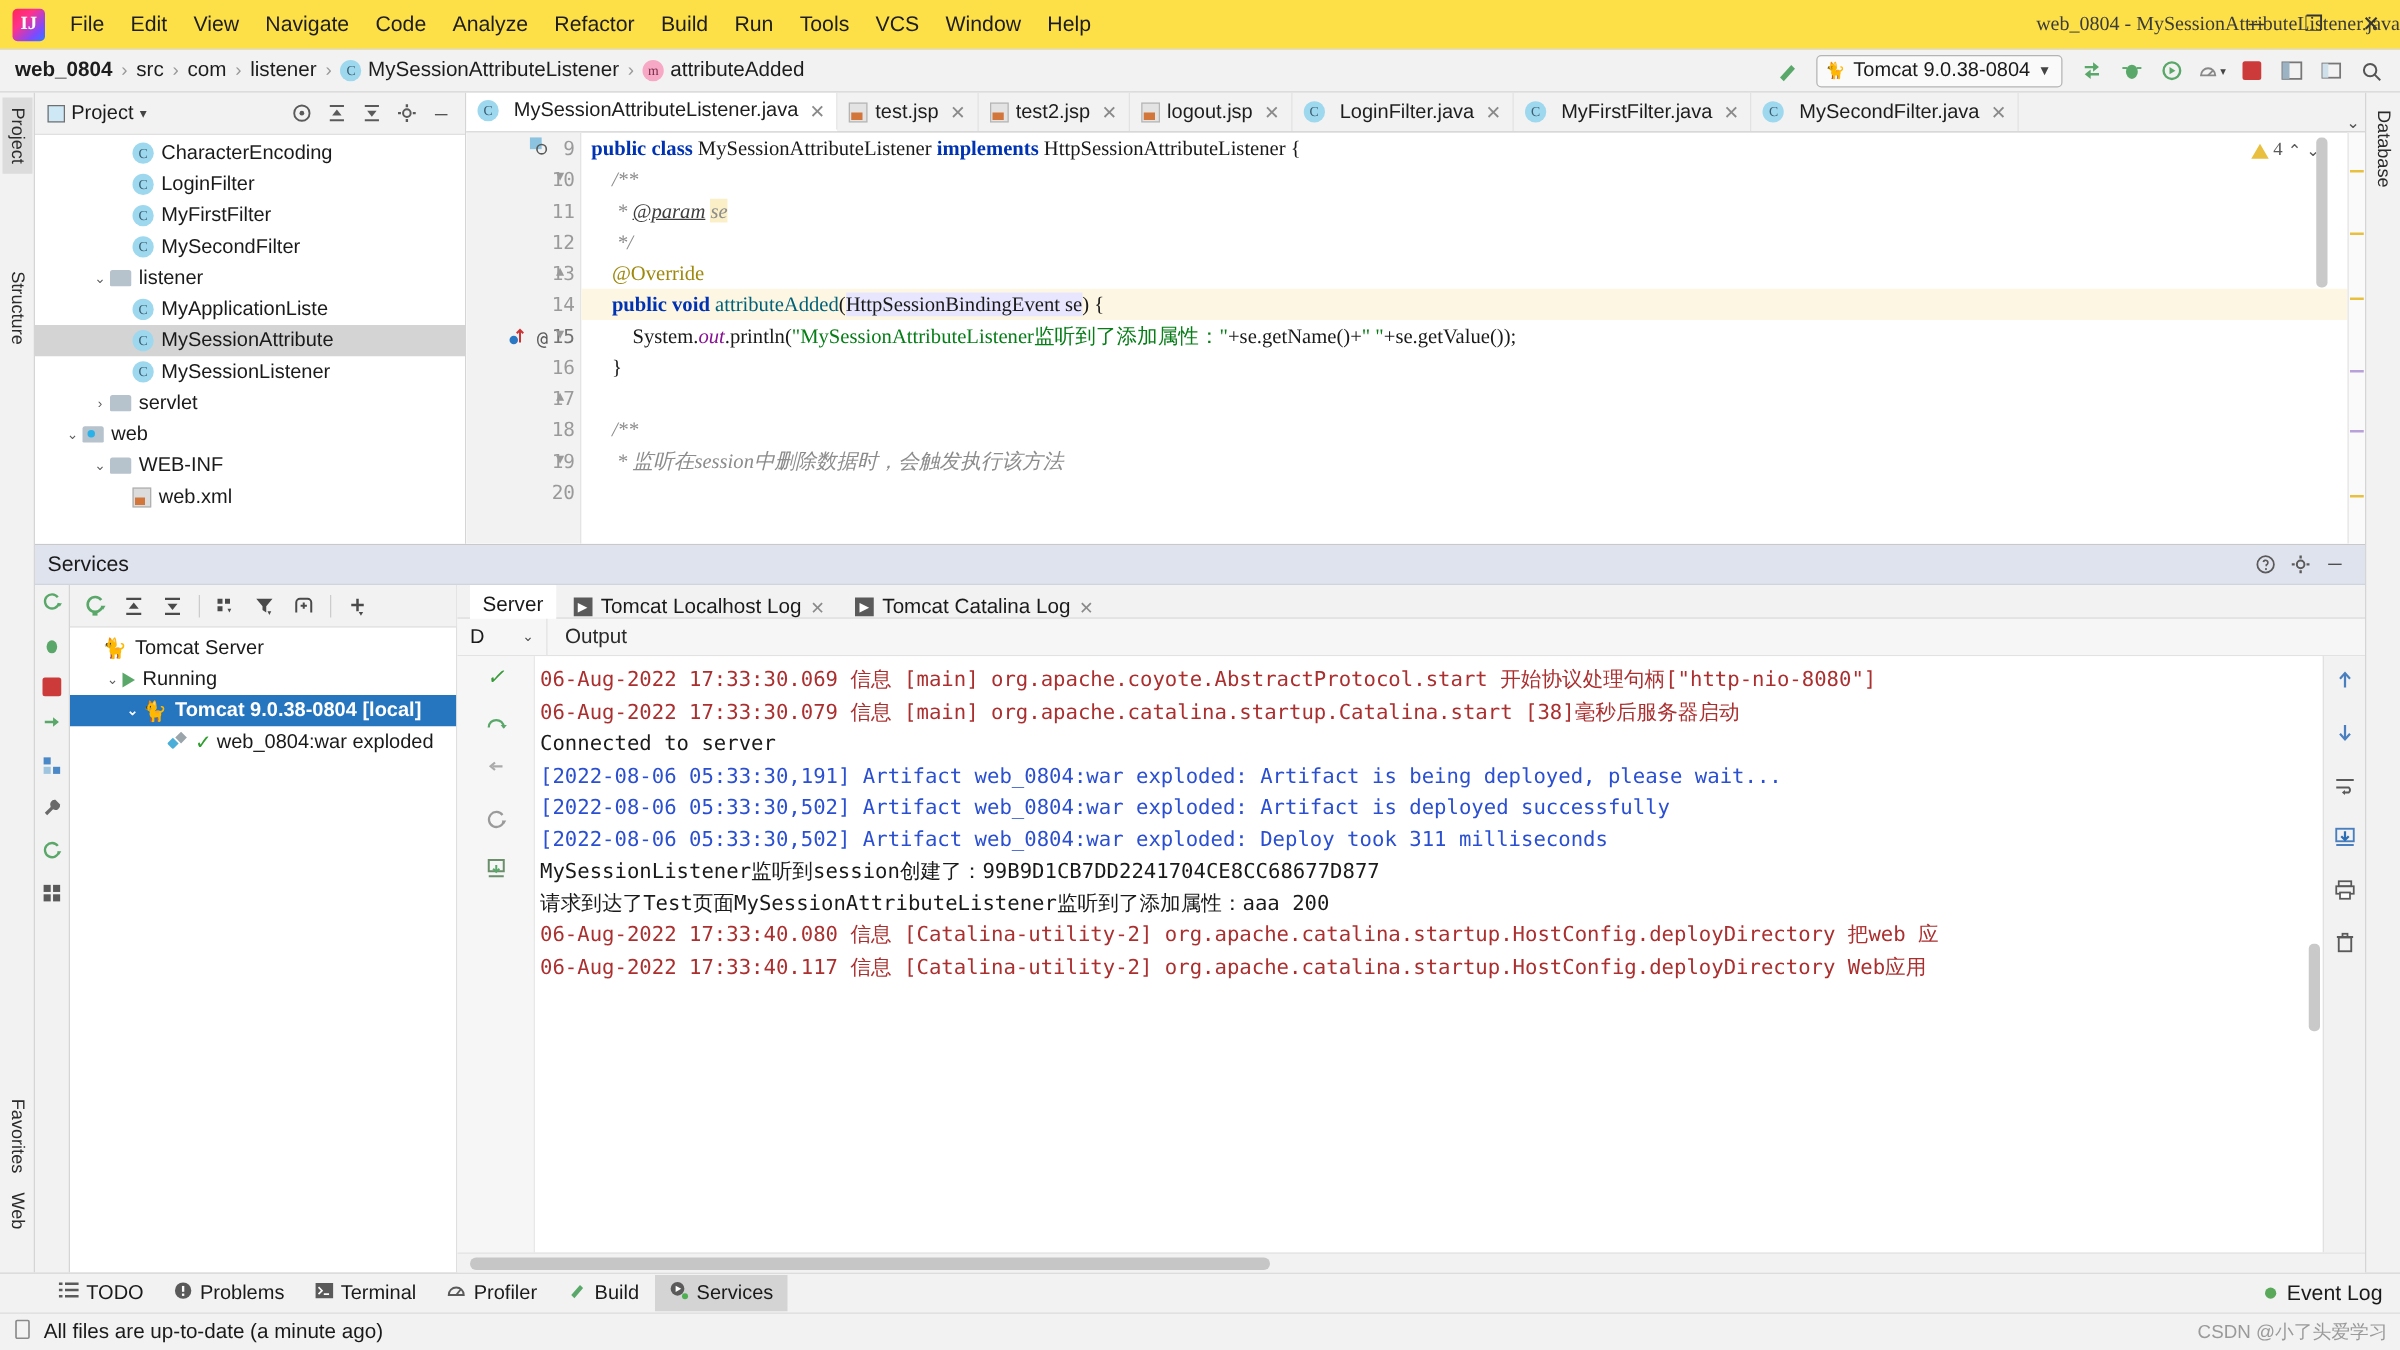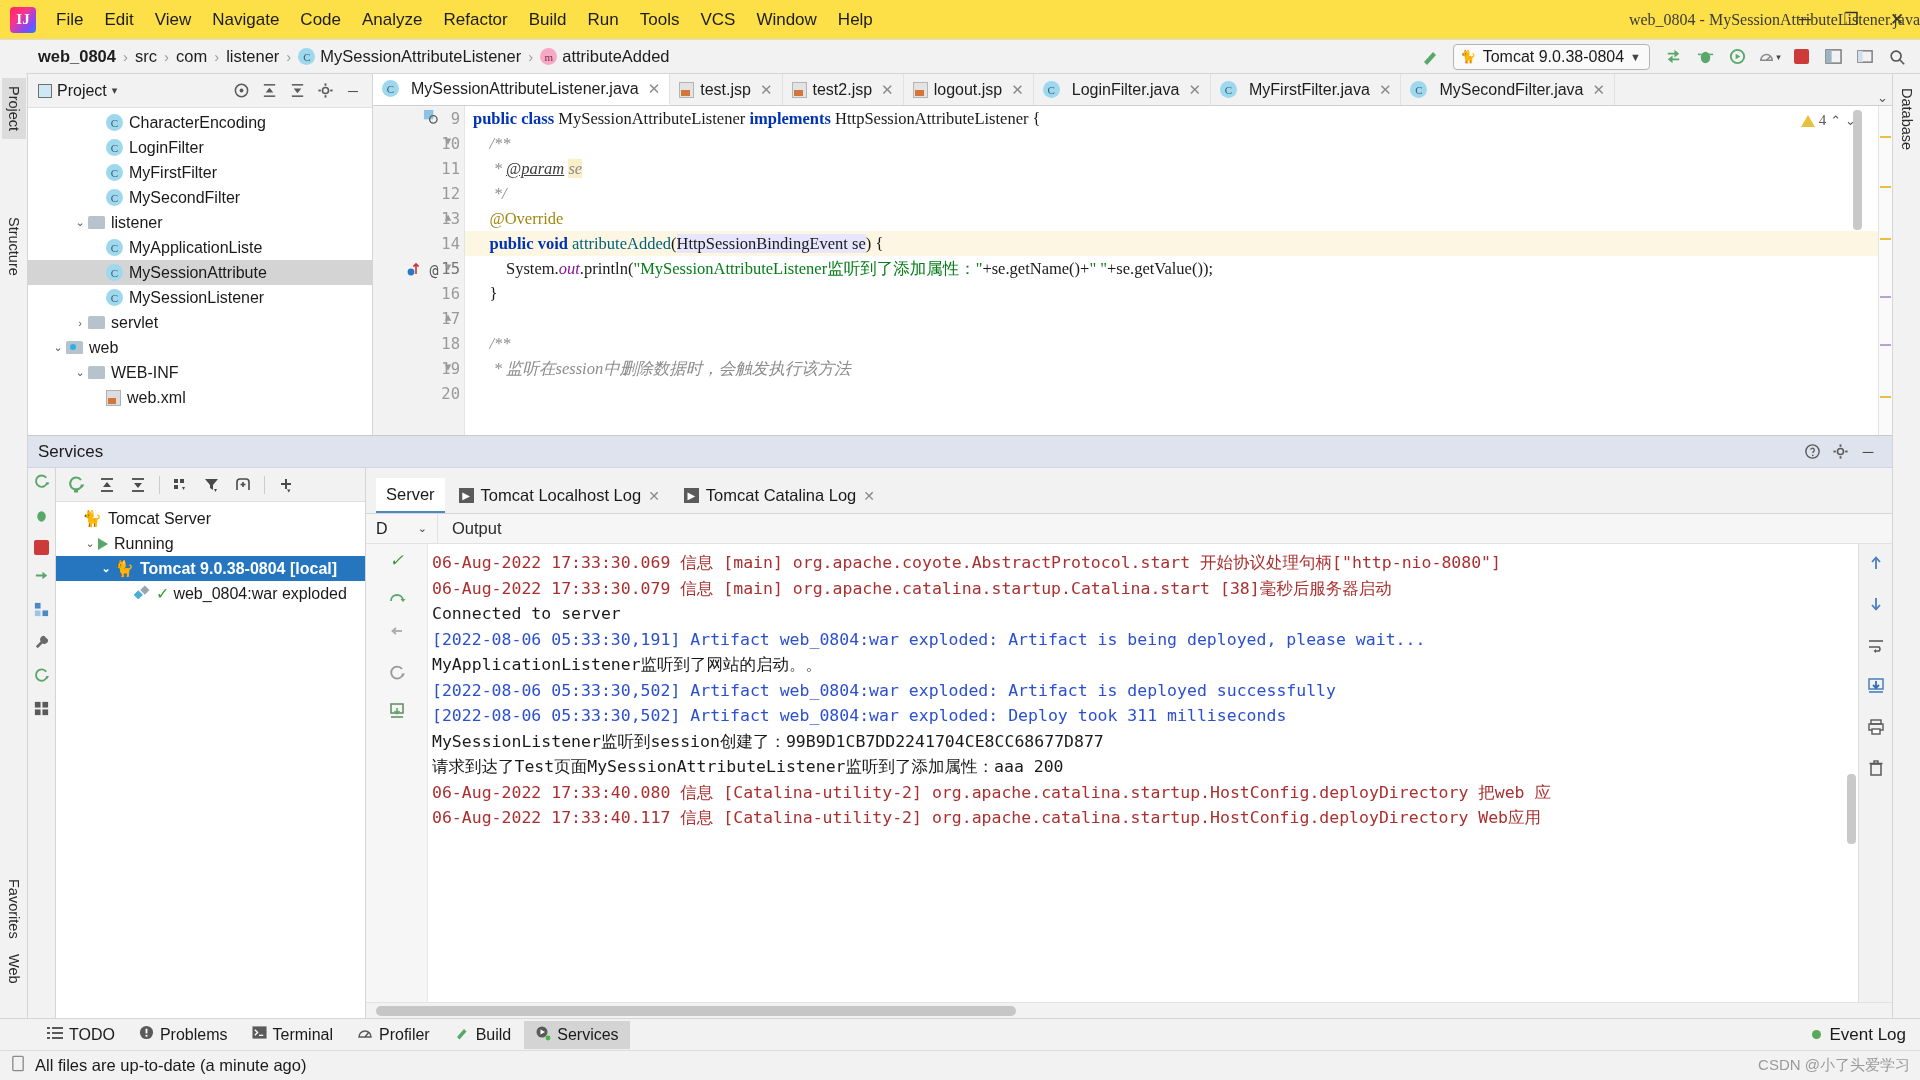--- a/index.html
+++ b/index.html
@@ -22,21 +22,21 @@
   .menu { display:flex; align-items:flex-start; gap:1px; }
   .menu-item { padding:4px 10px; font-size:17px; color:#1d1d1d; white-space:nowrap; }
   .win-title { position:absolute; left:0; right:0; text-align:right; font-size:16px;
                color:#3b3b3b; pointer-events:none;font-family:Liberation Serif, serif; }
   .win-ctl { margin-left:auto; display:flex; align-items:center; }
   .wbtn { width:46px; height:39px; display:flex; align-items:center; justify-content:center;
           font-size:17px; color:#333; }
 
   
   .navbar { height:34px; display:flex; align-items:center; background:#f2f2f2;
-            border-bottom:1px solid #d5d5d5; padding-left:12px; flex:0 0 34px; position:relative;margin-left:26px;}
+            border-bottom:1px solid #d5d5d5; padding-left:12px; flex:0 0 34px; position:relative;}
   .crumb { display:flex; align-items:center; font-size:16.5px; color:#1d1d1d; }
   .crumb .sep { color:#9a9a9a; margin:0 7px; font-size:15px; }
   .crumb .proj { font-weight:bold; }
   .badge-c, .badge-m {
       width:17px; height:17px; border-radius:50%; display:inline-flex;
       align-items:center; justify-content:center; font-size:11px; color:#3b5d70;
       margin-right:5px; font-family:"Liberation Serif",serif;}
   .badge-c { background:#9ed8ee; }
   .badge-m { background:#f7a8c4; color:#7a2b46; }
   .nav-right { margin-left:auto; display:flex; align-items:center; gap:2px; padding-right:8px;}
@@ -153,21 +153,21 @@
   .svc-tbar { height:34px; display:flex; align-items:center; background:#f2f2f2;
               border-bottom:1px solid #e0e0e0; padding:0 6px; gap:3px;}
   .svc-tbar .ti { width:28px;height:26px;display:flex;align-items:center;justify-content:center;
                   font-size:15px;color:#4a4a4a;}
   .svc-tree { flex:1; padding-top:4px; font-size:16px; overflow:hidden;}
   .srow { display:flex; align-items:center; height:25px; padding-left:6px; white-space:nowrap;}
   .srow.sel { background:#2675bf; color:#fff; font-weight:bold; }
   .tiny-tri { width:0;height:0;border-left:10px solid #59a869;border-top:6px solid transparent;
               border-bottom:6px solid transparent; margin-right:6px;}
   .svc-right { flex:1; display:flex; flex-direction:column; min-width:0; background:#fff;}
-  .svc-tabs { height:46px; display:flex; align-items:flex-end; background:#f2f2f2;
+  .svc-tabs { height:27px; display:flex; align-items:flex-start; background:#f2f2f2;
               border-bottom:1px solid #d5d5d5; padding-left:10px; gap:4px;}
   .stab { display:flex;align-items:center;gap:7px;height:35px;padding:0 10px;font-size:16.5px;}
   .stab.active { background:#fff; border-bottom:2px solid #4a88c7;}
   .stab .x { color:#8a8a8a; font-size:14px;}
   .play-box { width:15px;height:15px;background:#5a5a5a;color:#fff;font-size:10px;
               display:inline-flex;align-items:center;justify-content:center;}
   .out-head { height:30px; display:flex; align-items:center; background:#f6f6f6;
               border-bottom:1px solid #e2e2e2; }
   .out-dd { width:72px; display:flex; align-items:center; justify-content:space-between;
             padding:0 10px; font-size:16px; border-right:1px solid #e2e2e2; height:30px;}
@@ -757,21 +757,20 @@
                       <line x1="3" y1="15" x2="15" y2="15" stroke="#6a8f6a" stroke-width="1.6"></line>
                     </svg>
                 </i>
               </div>
 
               <div class="console">
                 <div class="ll c-red">06-Aug-2022 17:33:30.069 信息 [main] org.apache.coyote.AbstractProtocol.start 开始协议处理句柄["http-nio-8080"]</div>
                 <div class="ll c-red">06-Aug-2022 17:33:30.079 信息 [main] org.apache.catalina.startup.Catalina.start [38]毫秒后服务器启动</div>
                 <div class="ll c-black">Connected to server</div>
                 <div class="ll c-blue">[2022-08-06 05:33:30,191] Artifact web_0804:war exploded: Artifact is being deployed, please wait...</div>
-                <div class="ll c-black">MyApplicationListener监听到了网站的启动。。</div>
                 <div class="ll c-blue">[2022-08-06 05:33:30,502] Artifact web_0804:war exploded: Artifact is deployed successfully</div>
                 <div class="ll c-blue">[2022-08-06 05:33:30,502] Artifact web_0804:war exploded: Deploy took 311 milliseconds</div>
                 <div class="ll c-black">MySessionListener监听到session创建了：99B9D1CB7DD2241704CE8CC68677D877</div>
                 <div class="ll c-black">请求到达了Test页面MySessionAttributeListener监听到了添加属性：aaa 200</div>
                 <div class="ll c-red">06-Aug-2022 17:33:40.080 信息 [Catalina-utility-2] org.apache.catalina.startup.HostConfig.deployDirectory 把web 应</div>
                 <div class="ll c-red">06-Aug-2022 17:33:40.117 信息 [Catalina-utility-2] org.apache.catalina.startup.HostConfig.deployDirectory Web应用</div>
                 <div class="scroll-v" style="right:2px">
                   <div class="scroll-thumb" style="top:230px;height:70px"></div>
                 </div>
               </div>

